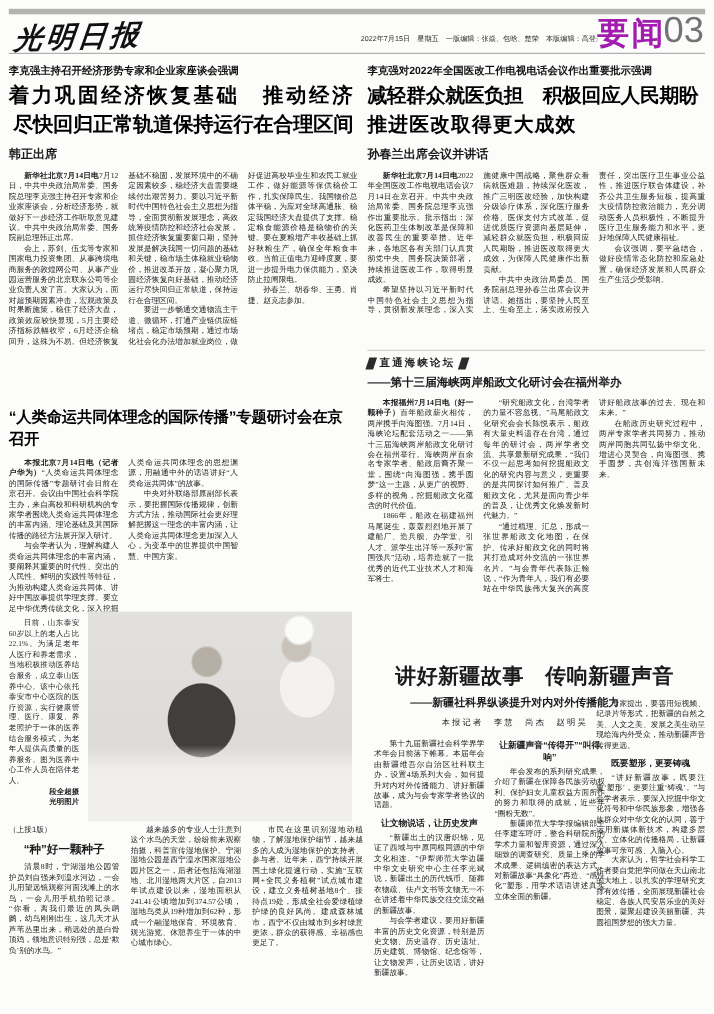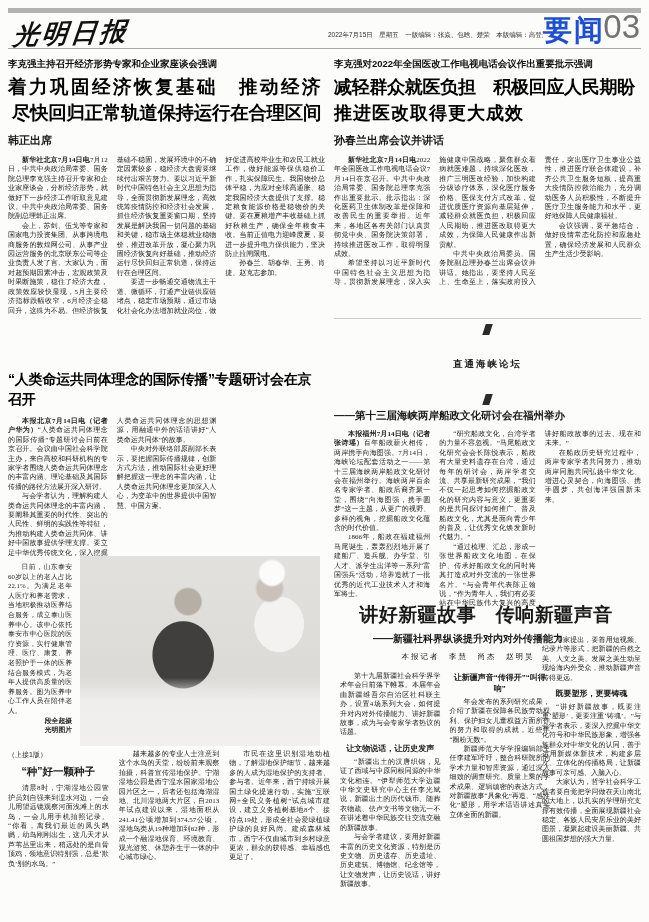--- a/index.html
+++ b/index.html
@@ -7,21 +7,21 @@
   body { font-family:"Liberation Serif","DejaVu Serif",serif; }
   .page { position:relative; width:649px; height:922px; margin:0 auto; background:#fcfcfb; overflow:hidden; color:#1a1a1a; }
 
   
   .top-bar { position:absolute; left:8px; top:8px; width:633px; height:5px; background:#b3b3b2; }
   .masthead { position:absolute; left:13px; top:16px; font-size:26px; font-weight:bold; font-style:italic;
               letter-spacing:3px; transform:rotate(-2deg) skewX(-8deg); color:#111;
               font-family:"DejaVu Serif","Liberation Serif",serif; }
   .dateline { position:absolute; left:328px; top:31px; width:215px; font-size:6.5px; color:#2b2b2b;
               font-family:"Liberation Sans","DejaVu Sans",sans-serif; white-space:nowrap; overflow:hidden; }
-  .section-name { position:absolute; left:543px; top:11px; font-size:29px; font-weight:bold; color:#1d4ed8;
+  .section-name { position:absolute; left:543px; top:11px; font-size:29px; font-weight:bold; color:#a21caf;
               letter-spacing:2px; font-family:"Liberation Sans","DejaVu Sans",sans-serif; }
   .page-no { position:absolute; right:9px; top:8px; font-size:33px; color:#737373;
               font-family:"Liberation Sans","DejaVu Sans",sans-serif; }
   .header-rule { position:absolute; left:8px; top:48px; width:633px; border-top:1px solid #a8a8a8; }
 
   
   .kicker { font-size:9.5px; font-weight:bold; font-family:"Liberation Sans","DejaVu Sans",sans-serif; color:#111; }
   .bighead { font-weight:bold; font-family:"Liberation Sans","DejaVu Sans",sans-serif; color:#000; }
   .attendee { font-size:11px; font-weight:bold; font-family:"Liberation Sans","DejaVu Sans",sans-serif; }
   .cols { column-gap:9px; column-fill:auto; overflow:hidden; text-align:justify; }
@@ -45,21 +45,21 @@
   .art-medical .cols { margin-top:8px; column-count:3; height:132px; }
 
   
   .art-community { position:absolute; left:8px; top:369px; width:317px; height:183px; }
   .art-community .h1 { font-size:14px; line-height:20px; text-align:left; letter-spacing:-0.2px; }
   .art-community .cols { margin-top:8px; column-count:3; height:148px; }
 
   
   .rule-light { position:absolute; border-top:1px solid #cccccc; }
   .art-strait { position:absolute; left:334px; top:324px; width:307px; height:270px; }
-  .strait-tag { display:flex; align-items:center; gap:23px;flex-direction:column; }
+  .strait-tag { display:flex; align-items:center; gap:4px; }
   .tag-bar { width:7px; height:11px; background:#2b2b2b; transform:skewX(-18deg); }
   .tag-text { font-size:9.5px; font-weight:bold; letter-spacing:2px;
               font-family:"Liberation Sans","DejaVu Sans",sans-serif; color:#222; }
   .art-strait .h1 { font-size:21px; line-height:27px; letter-spacing:1px; margin-top:6px; }
   .art-strait .sub { font-size:10.5px; font-weight:bold; margin-top:4px;
               font-family:"Liberation Sans","DejaVu Sans",sans-serif; }
   .art-strait .cols { margin-top:7px; column-count:3; height:186px; }
 
   
   .photo-block { position:absolute; left:8px; top:556px; width:317px; height:192px; }
@@ -149,21 +149,21 @@
   <div class="rule-light" style="left:334px; top:318px; width:307px;"></div>
 
   <div class="art-strait">
     <div class="strait-tag">
       <span class="tag-bar"></span>
       <span class="tag-text">直通海峡论坛</span>
       <span class="tag-bar"></span>
     </div>
     <div class="sub">——第十三届海峡两岸船政文化研讨会在福州举办</div>
     <div class="cols">
-      <p><strong>本报福州7月14日电（记者张诗瑶）</strong><span>百年船政薪火相传，两岸携手向海图强。7月14日，海峡论坛配套活动之一——第十三届海峡两岸船政文化研讨会在福州举行。海峡两岸百余名专家学者、船政后裔齐聚一堂，围绕“向海图强，携手圆梦”这一主题，从更广的视野、多样的视角，挖掘船政文化蕴含的时代价值。</span></p>
+      <p><strong>本报福州7月14日电（好一颗种子）</strong><span>百年船政薪火相传，两岸携手向海图强。7月14日，海峡论坛配套活动之一——第十三届海峡两岸船政文化研讨会在福州举行。海峡两岸百余名专家学者、船政后裔齐聚一堂，围绕“向海图强，携手圆梦”这一主题，从更广的视野、多样的视角，挖掘船政文化蕴含的时代价值。</span></p>
       <p>1866年，船政在福建福州马尾诞生，轰轰烈烈地开展了建船厂、造兵舰、办学堂、引人才、派学生出洋等一系列“富国强兵”活动，培养造就了一批优秀的近代工业技术人才和海军将士。</p>
       <p>“研究船政文化，台湾学者的力量不容忽视。”马尾船政文化研究会会长陈悦表示，船政有大量史料遗存在台湾，通过每年的研讨会，两岸学者交流、共享最新研究成果，“我们不仅一起思考如何挖掘船政文化的研究内容与意义，更重要的是共同探讨如何推广、普及船政文化，尤其是面向青少年的普及，让优秀文化焕发新时代魅力。”</p>
       <p>“通过梳理、汇总，形成一张世界船政文化地图，在保护、传承好船政文化的同时将其打造成对外交流的一张世界名片。”与会青年代表陈正翰说，“作为青年人，我们有必要站在中华民族伟大复兴的高度讲好船政故事的过去、现在和未来。”</p>
       <p>在船政历史研究过程中，两岸专家学者共同努力，推动两岸同胞共同弘扬中华文化、增进心灵契合，向海图强、携手圆梦，共创海洋强国新未来。</p>
     </div>
   </div>
 
   <div class="photo-block">
     <div class="caption">
       <p>日前，山东泰安60岁以上的老人占比22.1%。为满足老年人医疗和养老需求，当地积极推动医养结合服务，成立泰山医养中心。该中心依托泰安市中心医院的医疗资源，实行健康管理、医疗、康复、养老照护于一体的医养结合服务模式，为老年人提供高质量的医养服务。图为医养中心工作人员在陪伴老人。</p>

